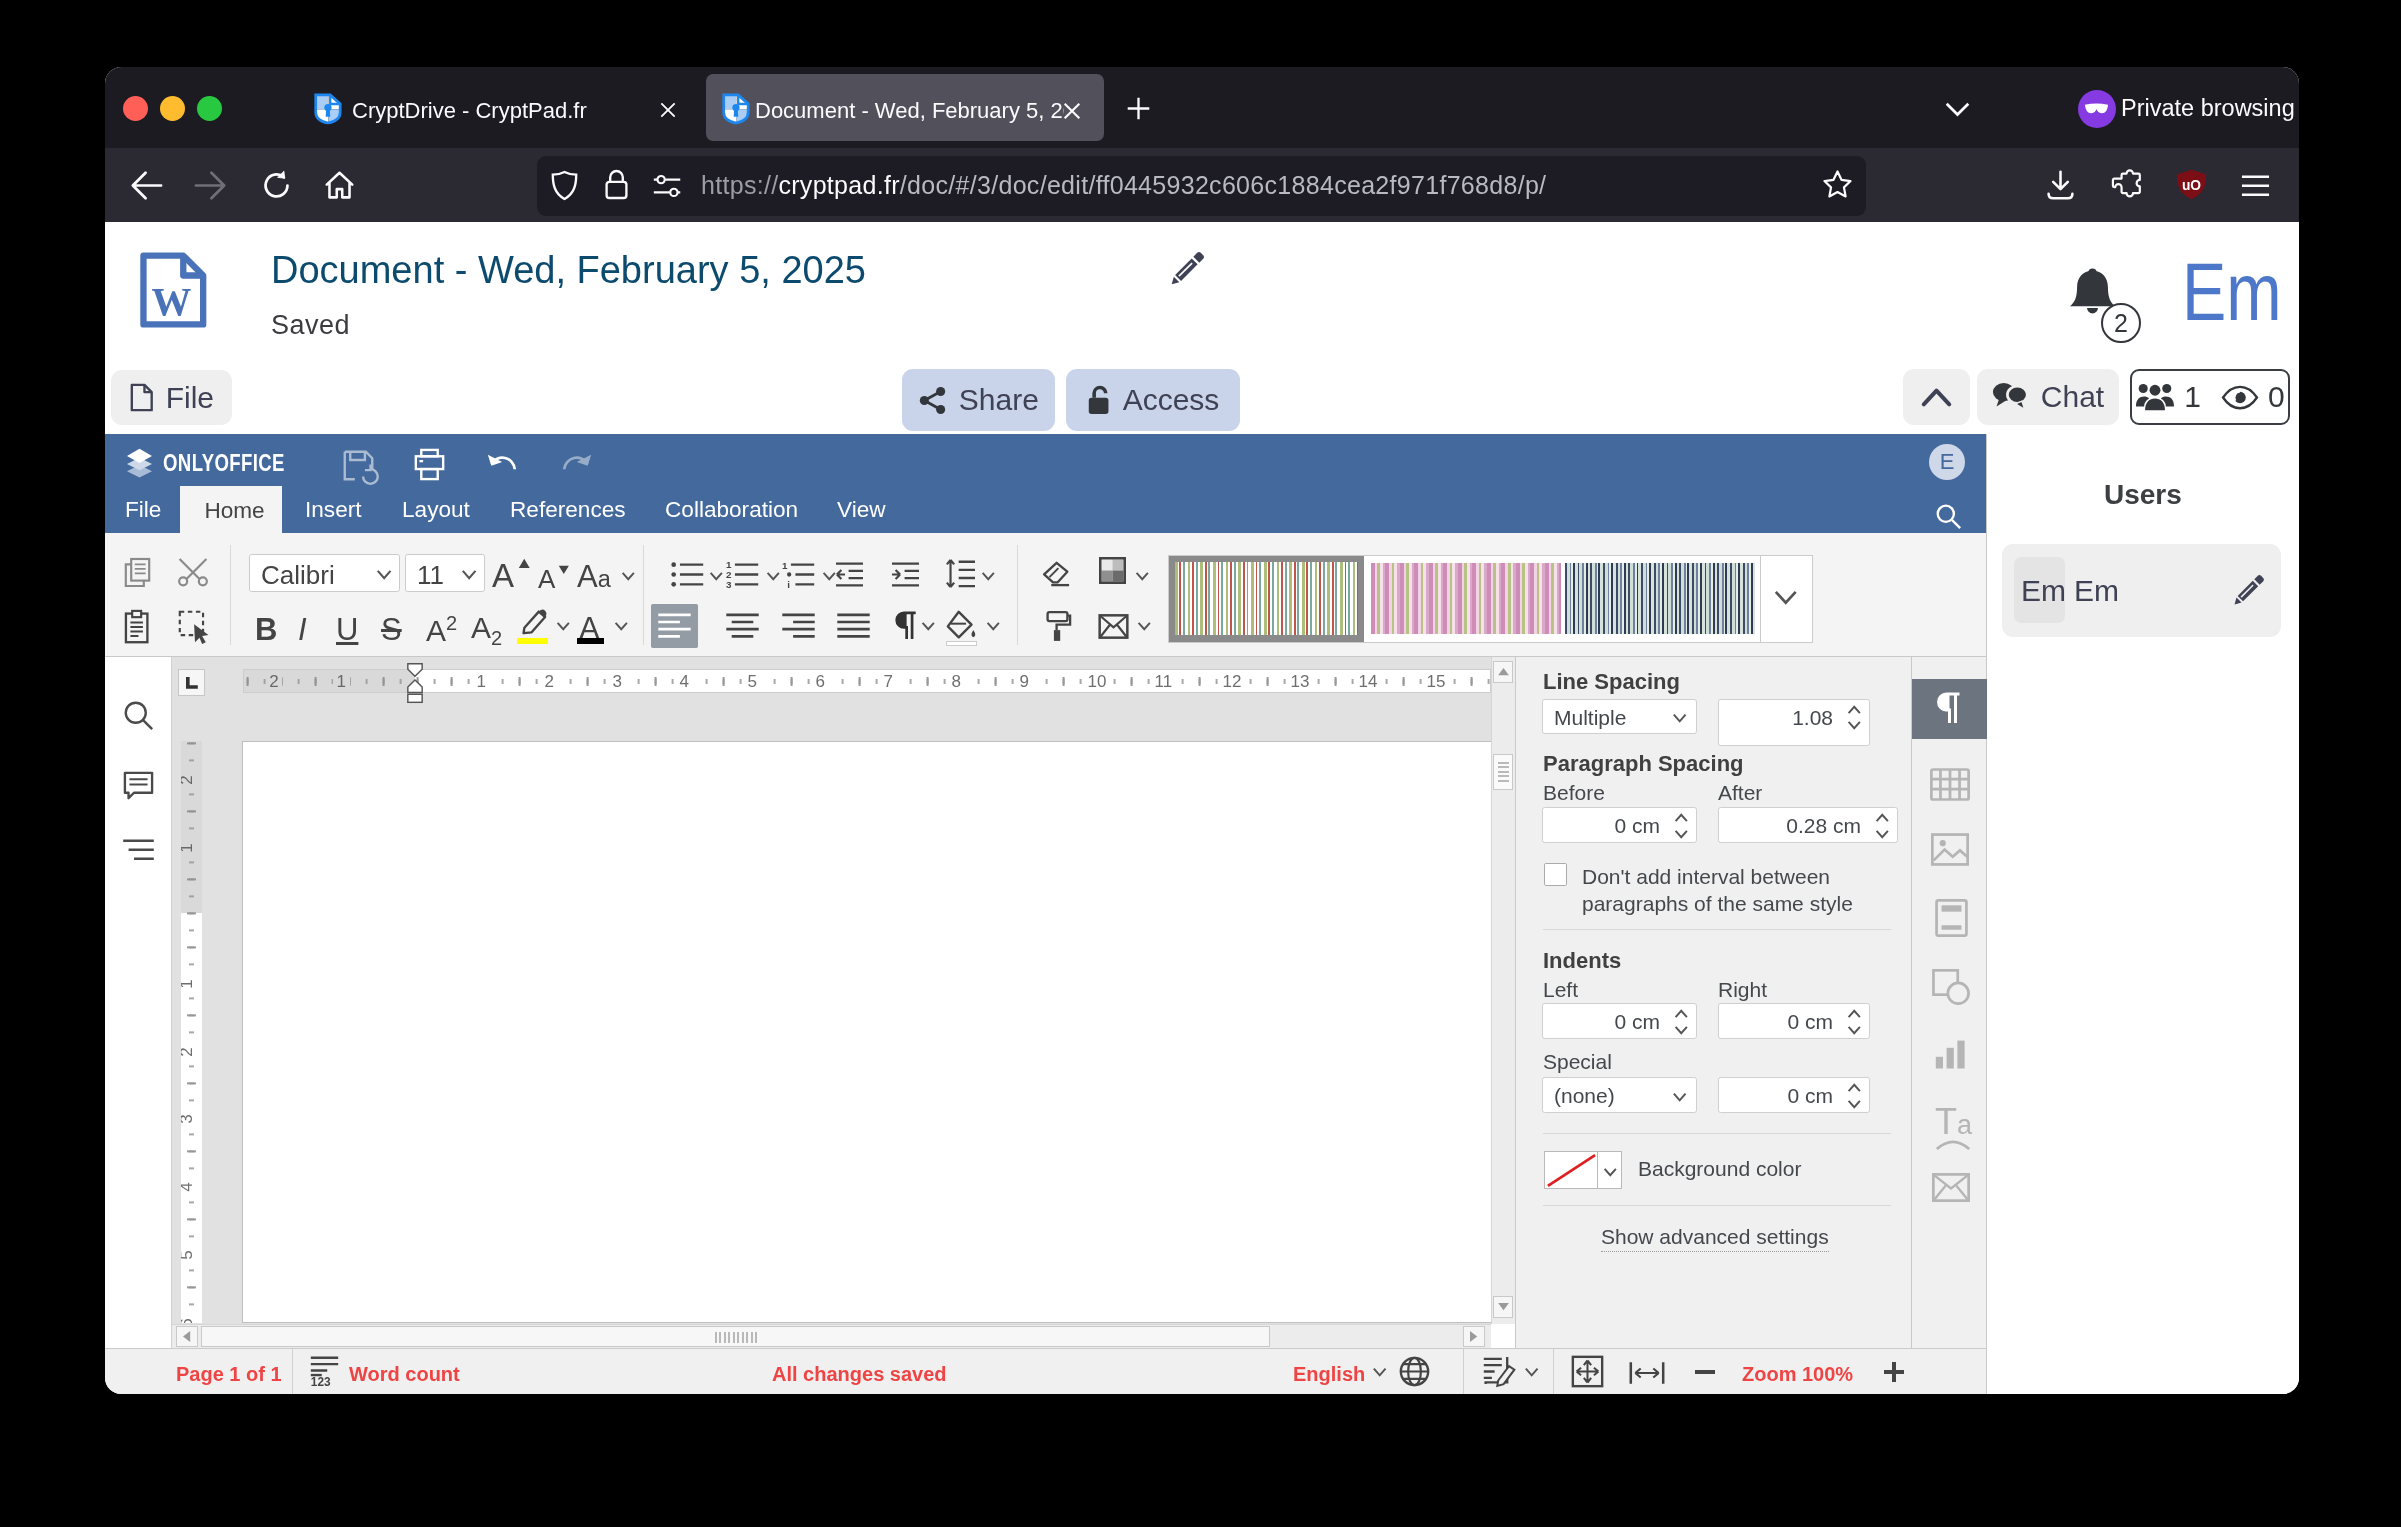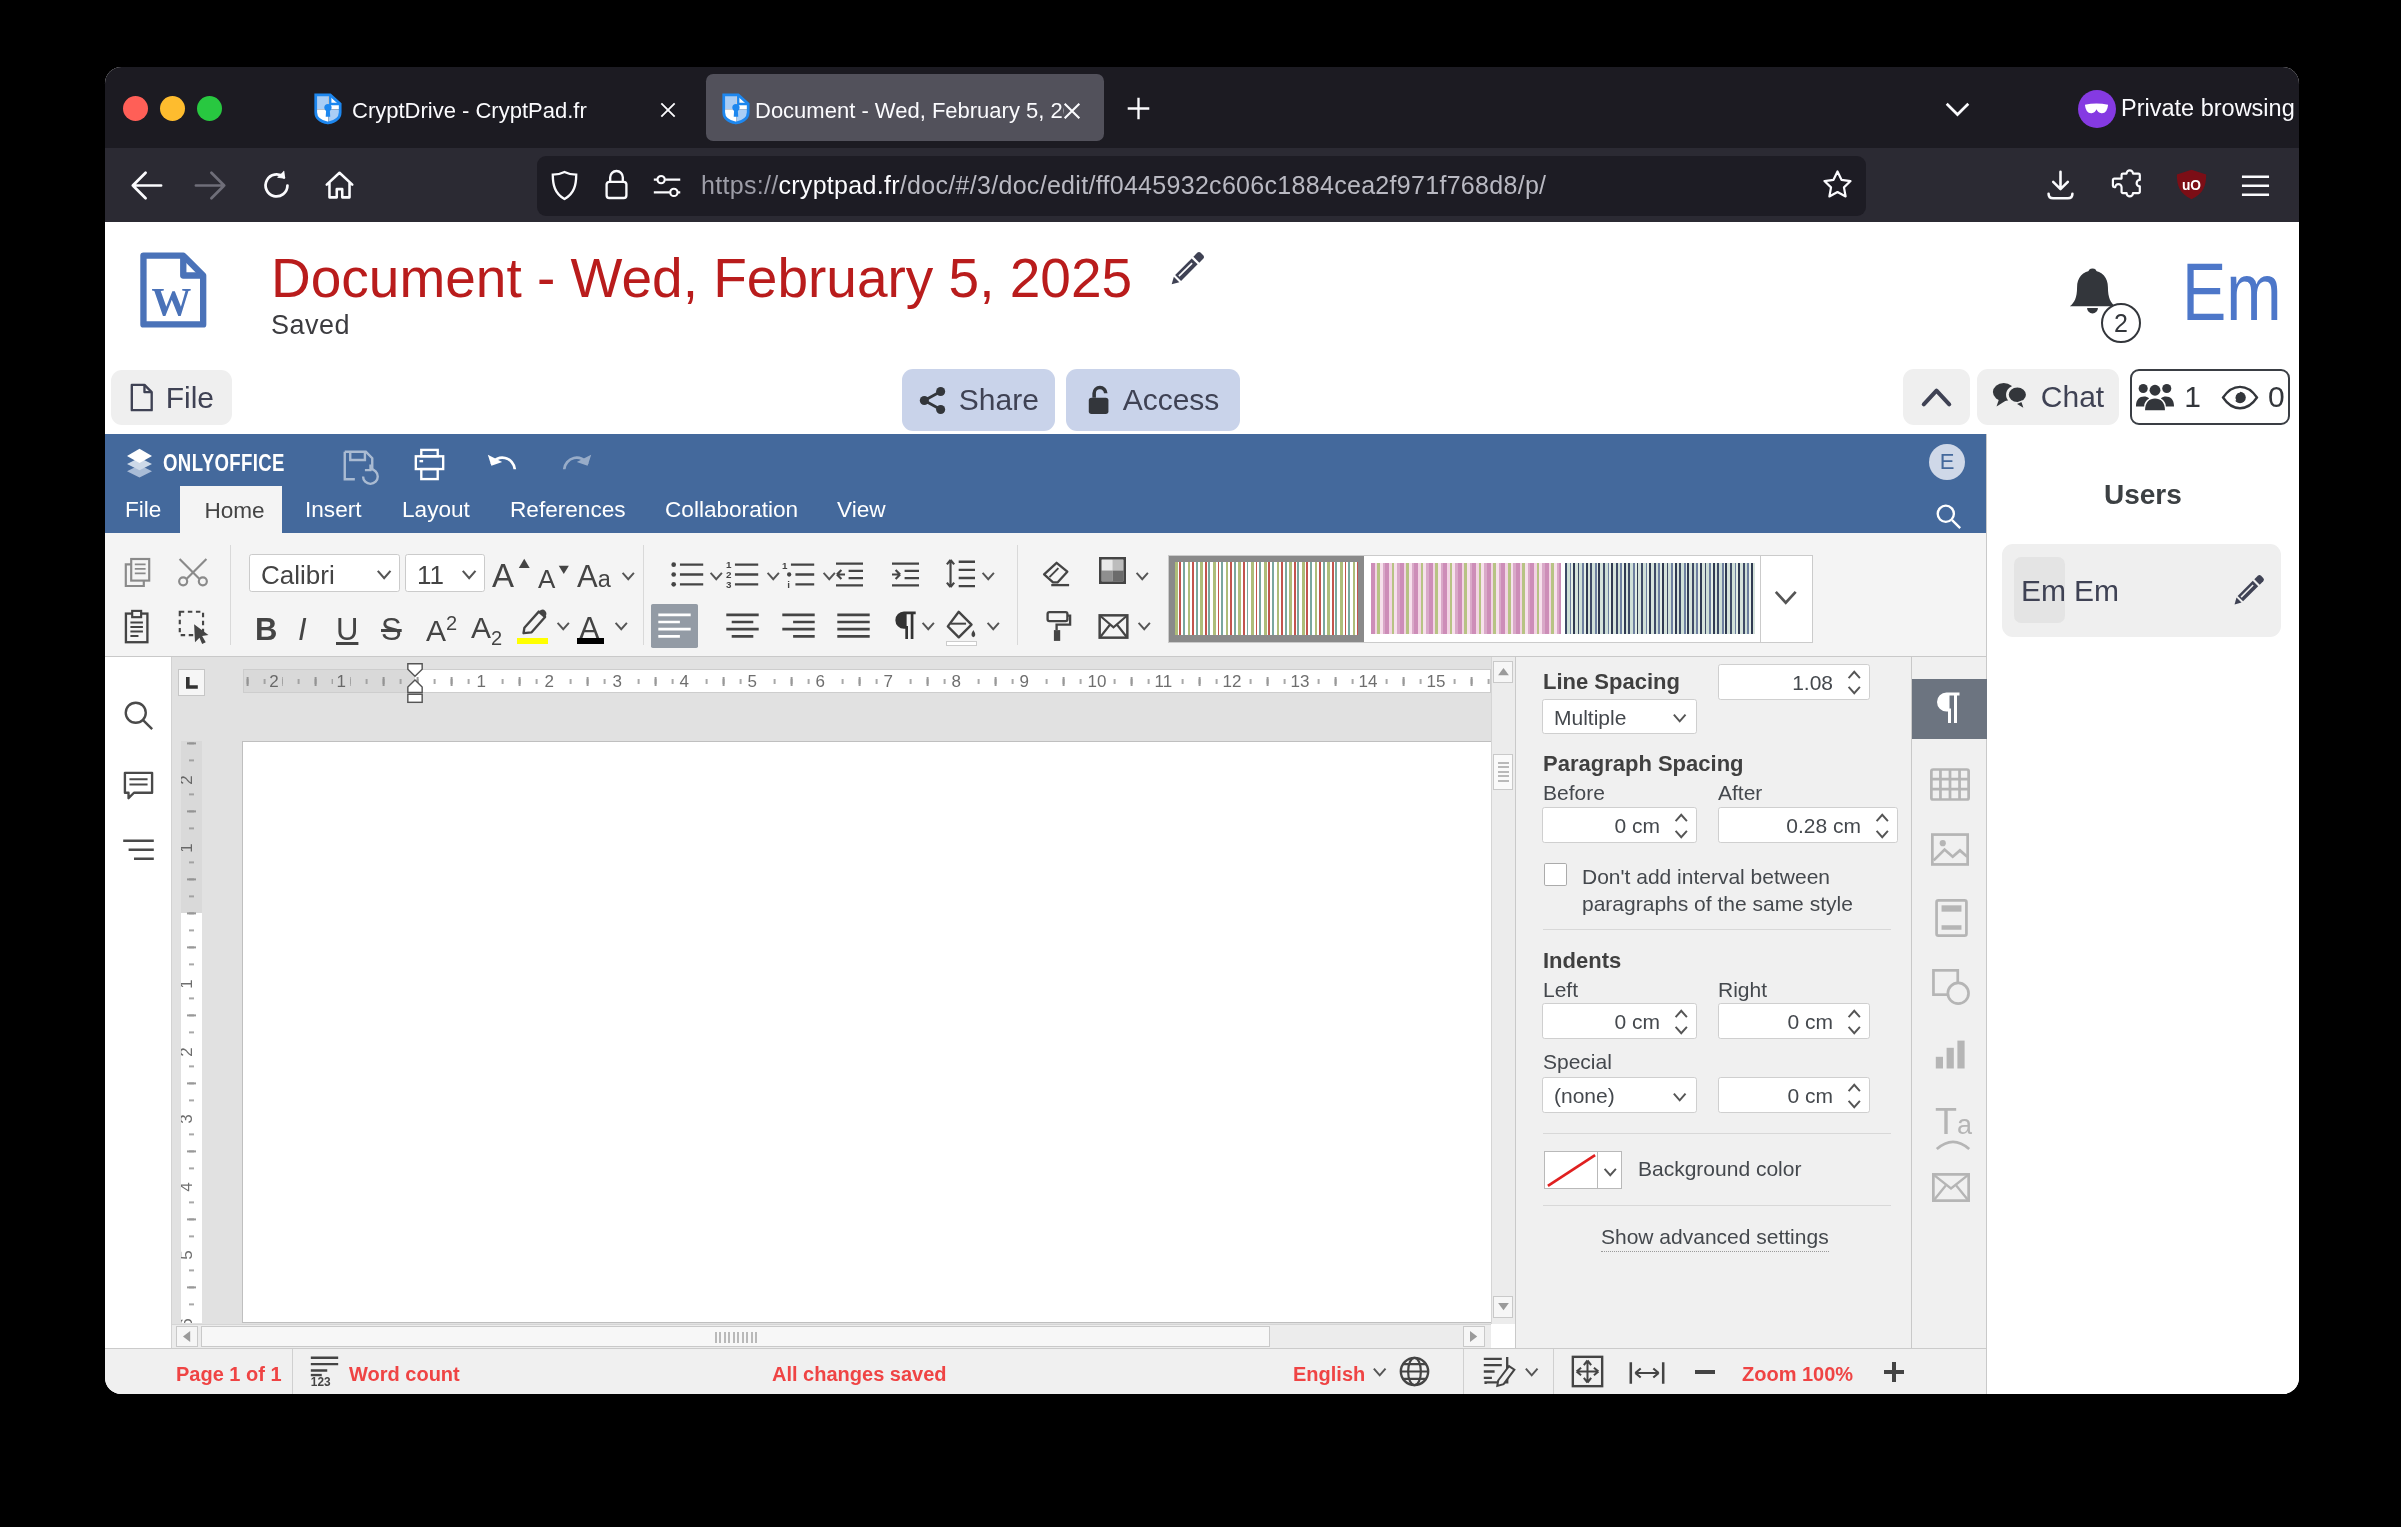--- a/index.html
+++ b/index.html
@@ -150,21 +150,21 @@
       <text x="18" y="24" font-size="15" font-weight="bold" fill="#fff" text-anchor="middle" font-family="Liberation Sans">uO</text>
     </svg>
 <svg style="left:2135px;top:107px;" width="31" height="23.5" viewBox="0 0 34 26">
       <path d="M2 3 H32 M2 13 H32 M2 23 H32" stroke="#fbfbfe" stroke-width="2.8"></path>
     </svg>
 <svg style="left:31px;top:185px;" width="71" height="76" viewBox="0 0 78 84">
       <path d="M8 4 H52 L74 26 V80 H8 Z" fill="#fff" stroke="#4a72b8" stroke-width="7" stroke-linejoin="round"></path>
       <path d="M52 4 V26 H74" fill="none" stroke="#4a72b8" stroke-width="7" stroke-linejoin="round"></path>
       <text x="39" y="70" font-size="44" font-weight="bold" font-family="Liberation Serif" fill="#4a72b8" text-anchor="middle">W</text>
     </svg>
-<span style="left:166px;top:184px;font-size:55px;color:#b91c1c;line-height:1;white-space:nowrap;">Document - Wed, February 5, 2025</span>
+<span style="left:166px;top:184px;font-size:38px;color:#0c4a6e;line-height:1;white-space:nowrap;">Document - Wed, February 5, 2025</span>
 <svg style="left:1065px;top:185px;" width="34" height="34" viewBox="0 0 40 40">
       <path d="M27.5 5.5 L32 1 a3 3 0 0 1 4.2 0 l2.8 2.8 a3 3 0 0 1 0 4.2 L34.5 12.5 Z" fill="#3f4254"></path>
       <path d="M25.5 7.5 L32.5 14.5 L13 34 L6 27 Z" fill="#3f4254"></path>
       <path d="M10.5 28.5 L26 13" stroke="#fff" stroke-width="2"></path>
       <path d="M4.5 29 L11 35.5 L2 38 Z" fill="#3f4254"></path>
     </svg>
 <span style="left:166px;top:245px;font-size:27px;letter-spacing:0.5px;color:#3c3c40;line-height:1;">Saved</span>
 <div class="btn graybtn" style="left:6.3px;top:303px;width:121px;height:55px;">
       <svg style="position:static" width="23.5" height="29" viewBox="0 0 26 32">
         <path d="M2 2 H16 L24 10 V30 H2 Z" fill="none" stroke="#3f4254" stroke-width="2.6" stroke-linejoin="round"></path>
@@ -522,21 +522,21 @@
 <div class="" style="left:96px;top:1259px;width:1069px;height:21px;background:#f7f7f7;border:0.9px solid #c9c9c9;">
       <div style="left:513px;top:4.5px;width:42px;height:11.8px;background-image:repeating-linear-gradient(90deg,#b9b9b9 0 1.8px,transparent 1.8px 4.5px);"></div>
     </div>
 <span class="plabel" style="left:1438px;top:604px;">Line Spacing</span>
 <div class="pinput" style="left:1437px;top:632px;width:155px;height:35px;">
       <span style="left:11px;top:7.2px;line-height:1;position:absolute;">Multiple</span>
       <svg style="right:9px;top:12.7px;" width="15.4" height="10" viewBox="0 0 18 12">
         <path d="M2 2 L9 10 L16 2" stroke="#555" stroke-width="2.4" fill="none"></path>
       </svg>
     </div>
-<div class="pinput" style="left:1613px;top:597px;width:152px;height:36px;">
+<div class="pinput" style="left:1613px;top:632px;width:152px;height:47px;">
       <span style="right:36px;top:7.2px;line-height:1;position:absolute;">1.08</span>
       <svg style="right:7.2px;top:4.5px;" width="14.5" height="10" viewBox="0 0 18 12">
         <path d="M2 10 L9 2 L16 10" stroke="#555" stroke-width="2.4" fill="none"></path>
       </svg>
       <svg style="right:7.2px;top:20px;" width="14.5" height="10" viewBox="0 0 18 12">
         <path d="M2 2 L9 10 L16 2" stroke="#555" stroke-width="2.4" fill="none"></path>
       </svg>
     </div>
 <span class="plabel" style="left:1438px;top:686px;">Paragraph Spacing</span>
 <span class="pl2" style="left:1438px;top:715px;">Before</span>

